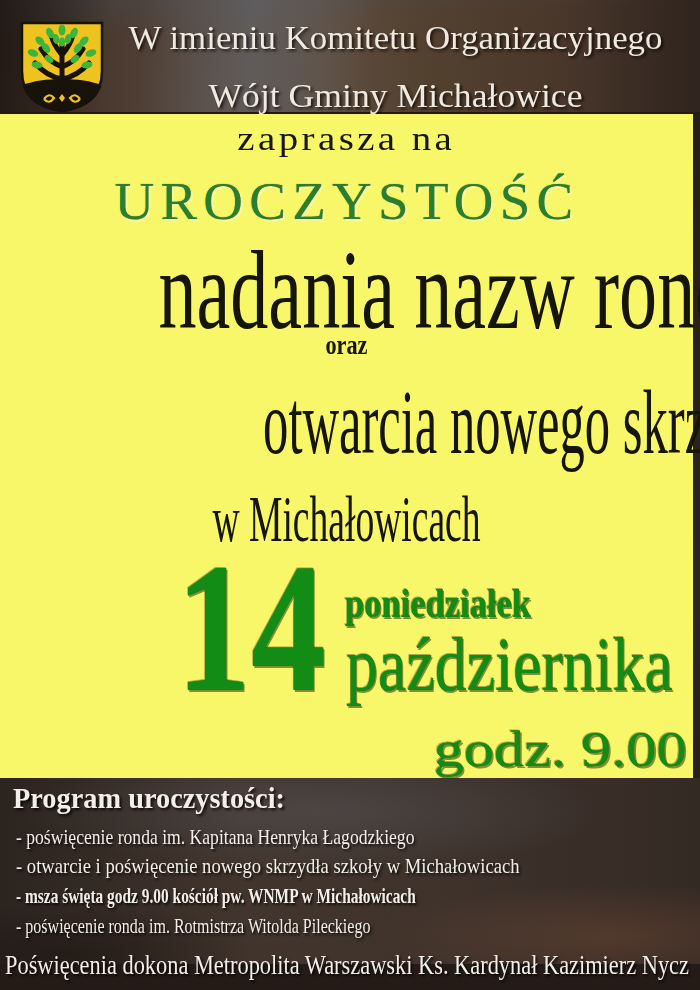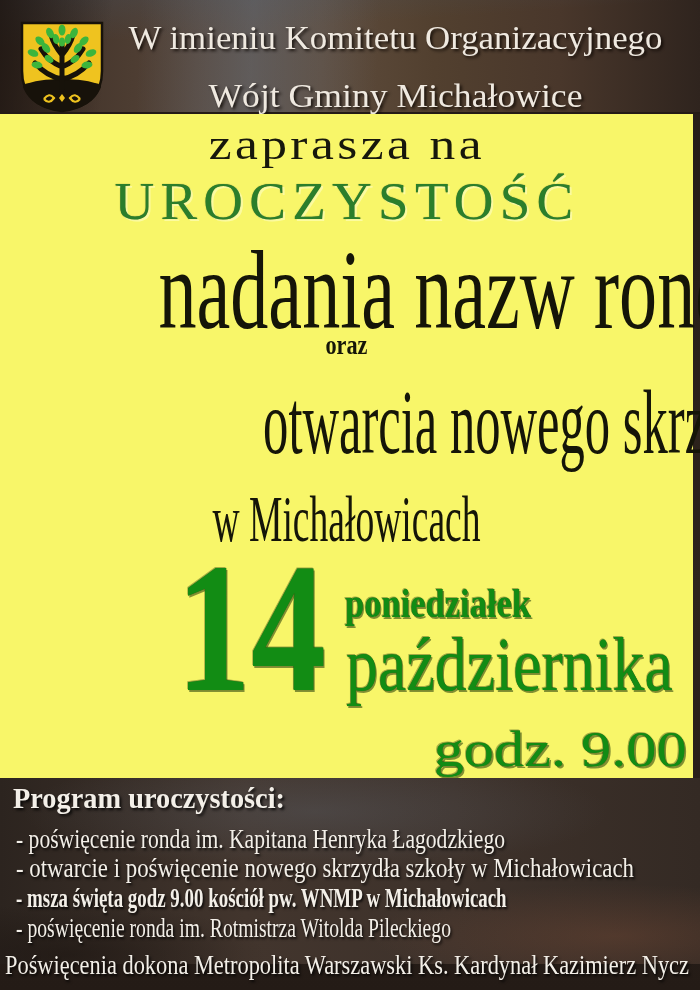--- a/index.html
+++ b/index.html
@@ -22,21 +22,21 @@
   .banner-text{position:absolute;left:95px;top:0;width:600px;height:136px;}
   .b-line{position:absolute;left:0;width:100%;text-align:center;line-height:1;
     color:#efe9e0;text-shadow:2px 2px 3px rgba(10,5,0,.8);}
   .b1{top:21px;font-size:34px;}
   .b2{top:59px;font-size:34px;margin-top:20px;}
   
   .yellow{position:absolute;left:0;top:114px;width:693px;height:664px;background:#f8f669;}
   .y-row{position:absolute;left:0;width:693px;text-align:center;line-height:1;}
   .y-abs{position:absolute;line-height:1;white-space:nowrap;}
   .fit{display:inline-block;white-space:nowrap;}
-  .intro{top:8px;font-size:45px;letter-spacing:3px;color:#17170c;}
+  .intro{top:8px;font-size:34px;letter-spacing:3px;color:#17170c;}
   .event{top:61px;font-size:53px;letter-spacing:6px;color:#2b7e2b;
     text-shadow:2px 2px 0 rgba(255,255,205,.55),0 0 1px rgba(30,60,15,.6);}
   .t1{top:120px;font-size:112px;color:#151508;}
   .oraz{top:217px;font-size:28px;font-weight:bold;color:#151508;}
   .t2{top:264px;font-size:90px;color:#151508;}
   .place{top:372px;font-size:66px;color:#151508;}
   .green{color:#128c14;
     text-shadow:1.5px 1.5px 0 rgba(35,60,8,.55),-1px -1px 0 rgba(35,60,8,.35),0 0 1px rgba(30,55,10,.7);}
   .day{left:176px;top:422px;font-size:184px;font-weight:bold;}
   .weekday{left:345px;top:470px;font-size:39px;font-weight:bold;}
@@ -48,21 +48,21 @@
     color:#f3efe8;
     background:
       radial-gradient(60% 45% at 45% 18%, rgba(100,110,122,.30), transparent 70%),
       radial-gradient(50% 40% at 88% 85%, rgba(142,86,60,.30), transparent 70%),
       radial-gradient(40% 40% at 10% 95%, rgba(25,18,14,.55), transparent 70%),
       linear-gradient(90deg,#2c241f 0%,#42352d 35%,#3e322b 65%,#342a24 100%);
   }
   .f-row{position:absolute;line-height:1;white-space:nowrap;
     text-shadow:2px 2px 3px rgba(0,0,0,.85);}
   .fh{left:13px;top:5px;font-size:30px;font-weight:bold;}
-  .fi{left:16px;font-size:27px;}
+  .fi{left:16px;font-size:22px;}
   .fi1{top:48px;}.fi2{top:77px;}.fi3{top:107px;font-weight:bold;}.fi4{top:137px;}
   .fnote{left:5px;top:173px;font-size:28px;}
 </style>
 </head>
 <body>
 
 <div class="poster">
 
   <div class="banner">
     <svg class="crest" width="84" height="92" viewBox="0 0 84 92">

